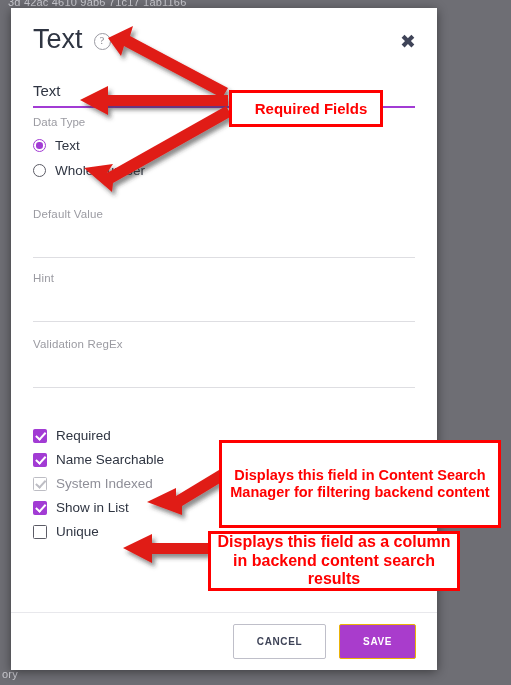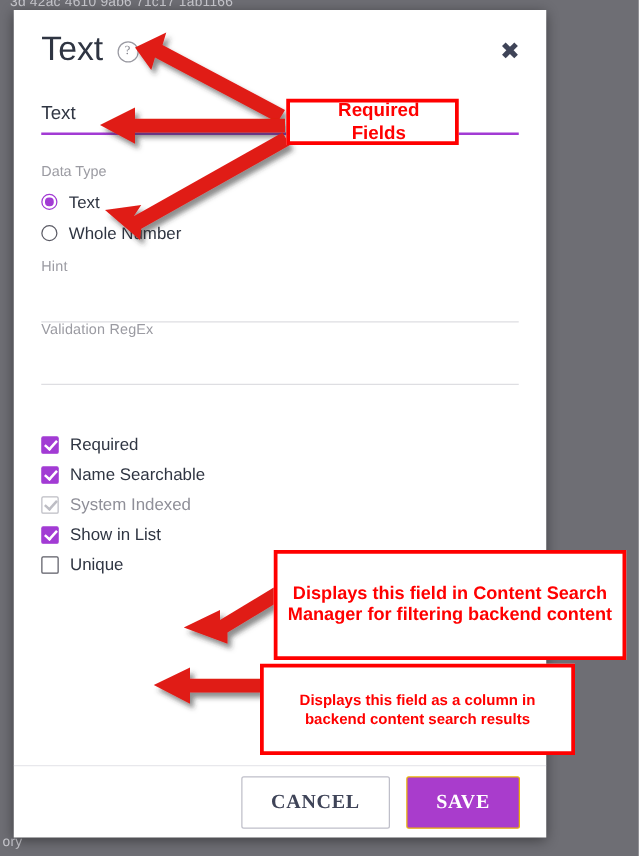--- a/index.html
+++ b/index.html
@@ -100,21 +100,21 @@
     padding: 9px 0 7px 0;
   }
   .underline-active { height: 2px; background: #a23bd4; }
   .field-empty-space { height: 37px; }
   .underline { height: 1px; background: #dedee2; }
 
   
   .section-label {
     font-size: 11.5px;
     color: #9b9ba2;
-    margin-top: 24px;
+    margin-top: 8px;
   }
   .radio-row {
     display: flex;
     align-items: center;
     margin-top: 10px;
     cursor: pointer;
   }
   .radio {
     width: 13px; height: 13px;
     border-radius: 50%;
@@ -190,27 +190,27 @@
     top: 605px;
     height: 57px;
     display: flex;
     justify-content: flex-end;
     align-items: center;
     padding-right: 21px;
     box-sizing: border-box;
     gap: 13px;
   }
   .btn {
-    font-size: 16px;
+    font-size: 10px;
     letter-spacing: .6px;
     font-weight: bold;
     padding: 11px 23px;
     border-radius: 2px;
     cursor: pointer;
-    font-family: Liberation Serif, serif;
+    font-family: Liberation Sans, sans-serif;
   }
   .btn-cancel {
     background:#fff;
     border:1px solid #bfbfc9;
     color:#3f4458;
   }
   .btn-save {
     background:#a93ccc;
     border:1px solid #eab308;
     color:#fff;
@@ -225,23 +225,23 @@
     font-weight: bold;
     text-align: center;
     font-family: "Liberation Sans", sans-serif;
     line-height: 1.18;
     box-sizing: border-box;
     display: flex;
     align-items: center;
     justify-content: center;
     padding: 3px 6px;
   }
-  #anno-required { left:229px; top:79px;  width:138px; height:37px; font-size:15px;padding-left:16px; }
+  #anno-required { left:229px; top:90px;  width:154px; height:37px; font-size:15px;padding-left:16px; }
   #anno-search   { left:219px; top:440px; width:282px; height:88px; font-size:14.5px; }
-  #anno-column   { left:208px; top:531px; width:252px; height:73px; font-size:12px; }
+  #anno-column   { left:208px; top:531px; width:252px; height:60px; font-size:16px; }
 
   .arrow-layer {
     position: absolute;
     left: 0; top: 0;
     width: 511px; height: 685px;
     pointer-events: none;
   }
 </style>
 </head>
 <body>
@@ -268,28 +268,33 @@
 
     <div class="radio-row">
       <span class="radio on"></span>
       <span class="radio-label">Text</span>
     </div>
     <div class="radio-row">
       <span class="radio"></span>
       <span class="radio-label">Whole Number</span>
     </div>
 
+    <div class="field" style="margin-top:30px">
+      <div class="field-label">Default Value</div>
+      <div class="field-empty-space"></div>
+      <div class="underline"></div>
+    </div>
 
     <div class="field" style="margin-top:14px">
       <div class="field-label">Hint</div>
       <div class="field-empty-space"></div>
       <div class="underline"></div>
     </div>
 
-    <div class="field" style="margin-top:0">
+    <div class="field" style="margin-top:16px">
       <div class="field-label">Validation RegEx</div>
       <div class="field-empty-space"></div>
       <div class="underline"></div>
     </div>
 
     <div class="check-group">
       <div class="check-row">
         <span class="cbox on"></span>
         <span class="check-label">Required</span>
       </div>

